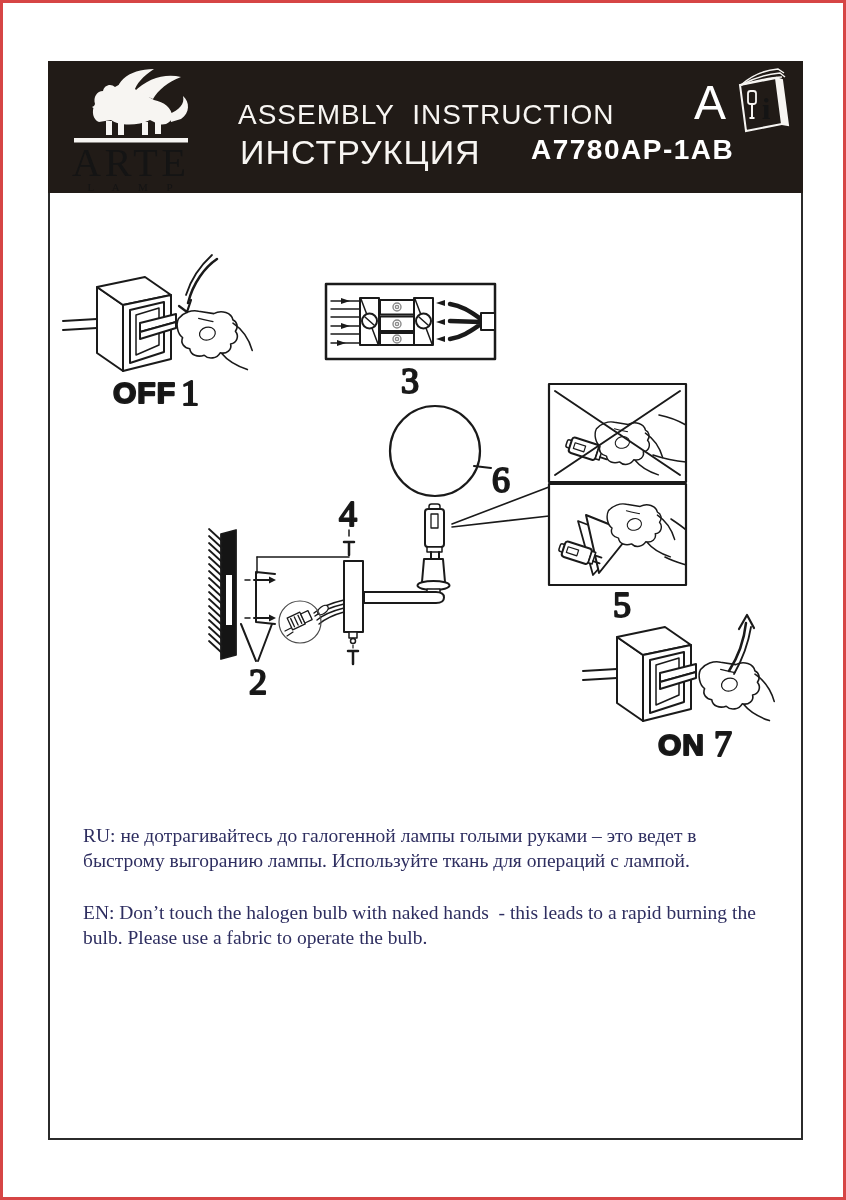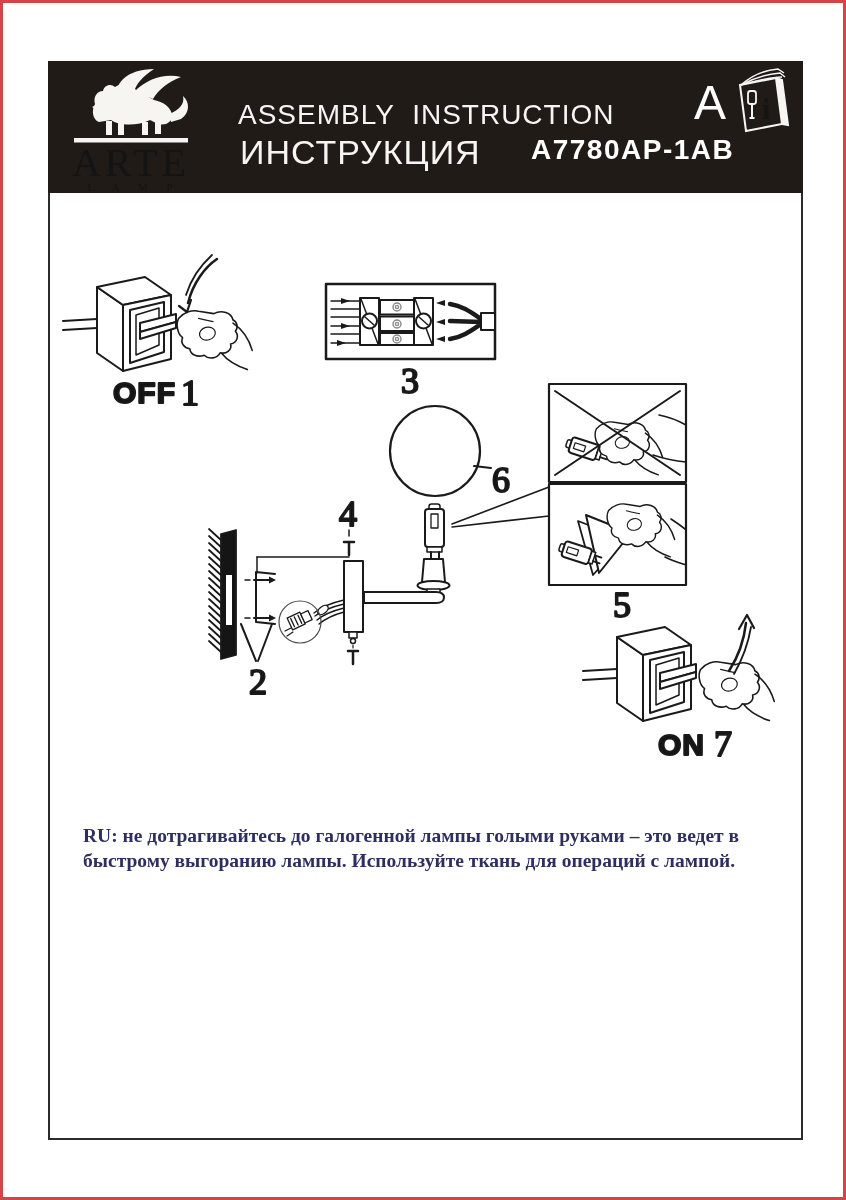--- a/index.html
+++ b/index.html
@@ -30,21 +30,21 @@
     font-size:28px;font-weight:bold;letter-spacing:1.5px;white-space:nowrap;
   }
   .rev-letter{
     position:absolute;left:646px;top:14px;color:#ffffff;
     font-size:48px;font-weight:400;
   }
   .book-svg{position:absolute;left:684px;top:6px;}
   .diagram-svg{position:absolute;left:0;top:0;z-index:2;}
   .notes{
     position:absolute;left:80px;top:820px;width:680px;z-index:4;
-    font-family:"Liberation Serif",serif;font-weight:bold;
+    font-family:"Liberation Serif",serif;font-weight:normal;
     color:#2e2e60;font-size:19.5px;line-height:25px;
   }
   .notes p{margin:0;}
   .notes .note-en{margin-top:27px;}
   svg text{font-family:"Liberation Serif",serif;fill:#141414;}
   svg text.switch-word{font-family:"Liberation Sans",sans-serif;font-weight:bold;}
 </style>
 </head>
 <body>
 
@@ -274,15 +274,16 @@
         <path d="M731,671 C739,657 745,642 748,624" stroke-width="1.8"></path>
         <path d="M736,626 L744,612 L751,625" stroke-width="2.2"></path>
       </g>
       <text class="switch-word" x="655" y="752" font-size="30" letter-spacing="1">ON</text>
       <text x="711" y="753" font-size="36">7</text>
     </g>
   </svg>
 
   <div class="notes">
     <p class="note-ru">RU: не дотрагивайтесь до галогенной лампы голыми руками – это ведет в быстрому выгоранию лампы. Используйте ткань для операций с лампой.</p>
+    <p class="note-en">EN: Don’t touch the halogen bulb with naked hands&nbsp; - this leads to a rapid burning the bulb. Please use a fabric to operate the bulb.</p>
   </div>
 
 </div>
 
 </body></html>

